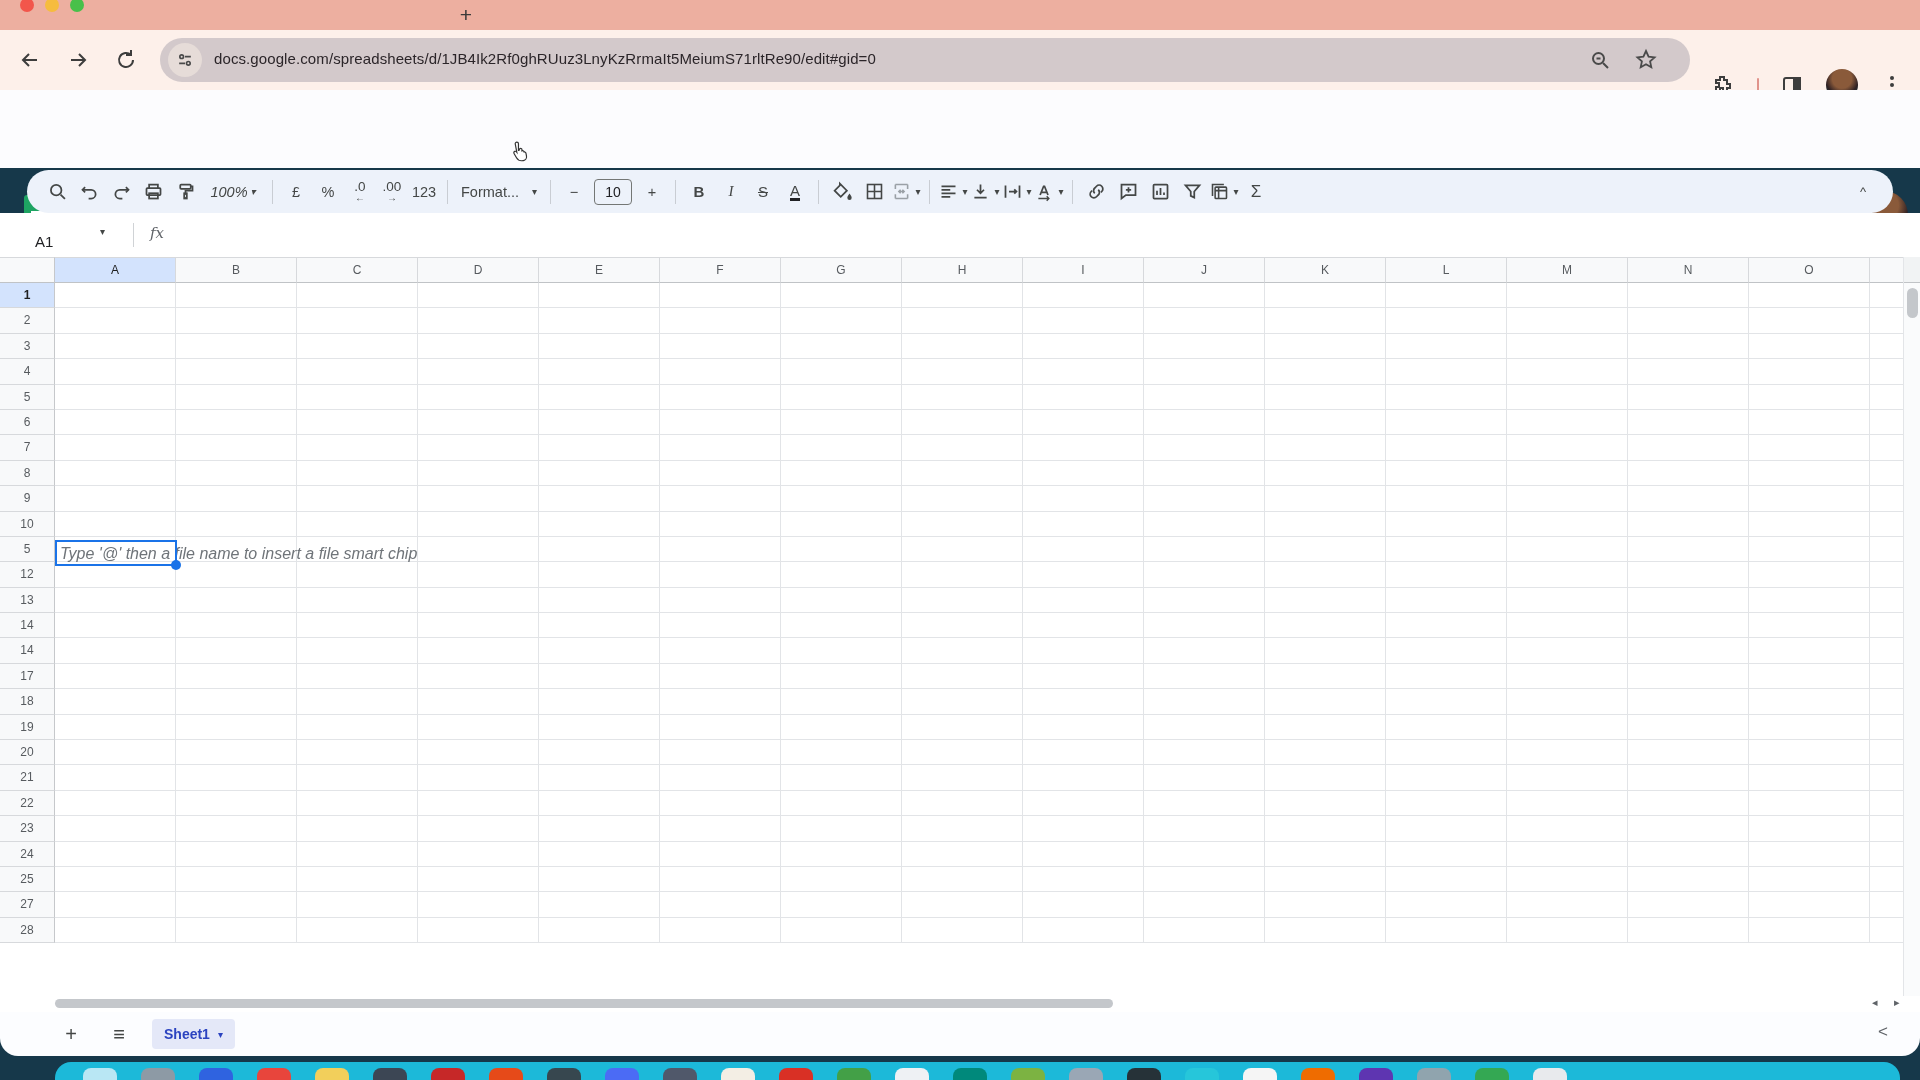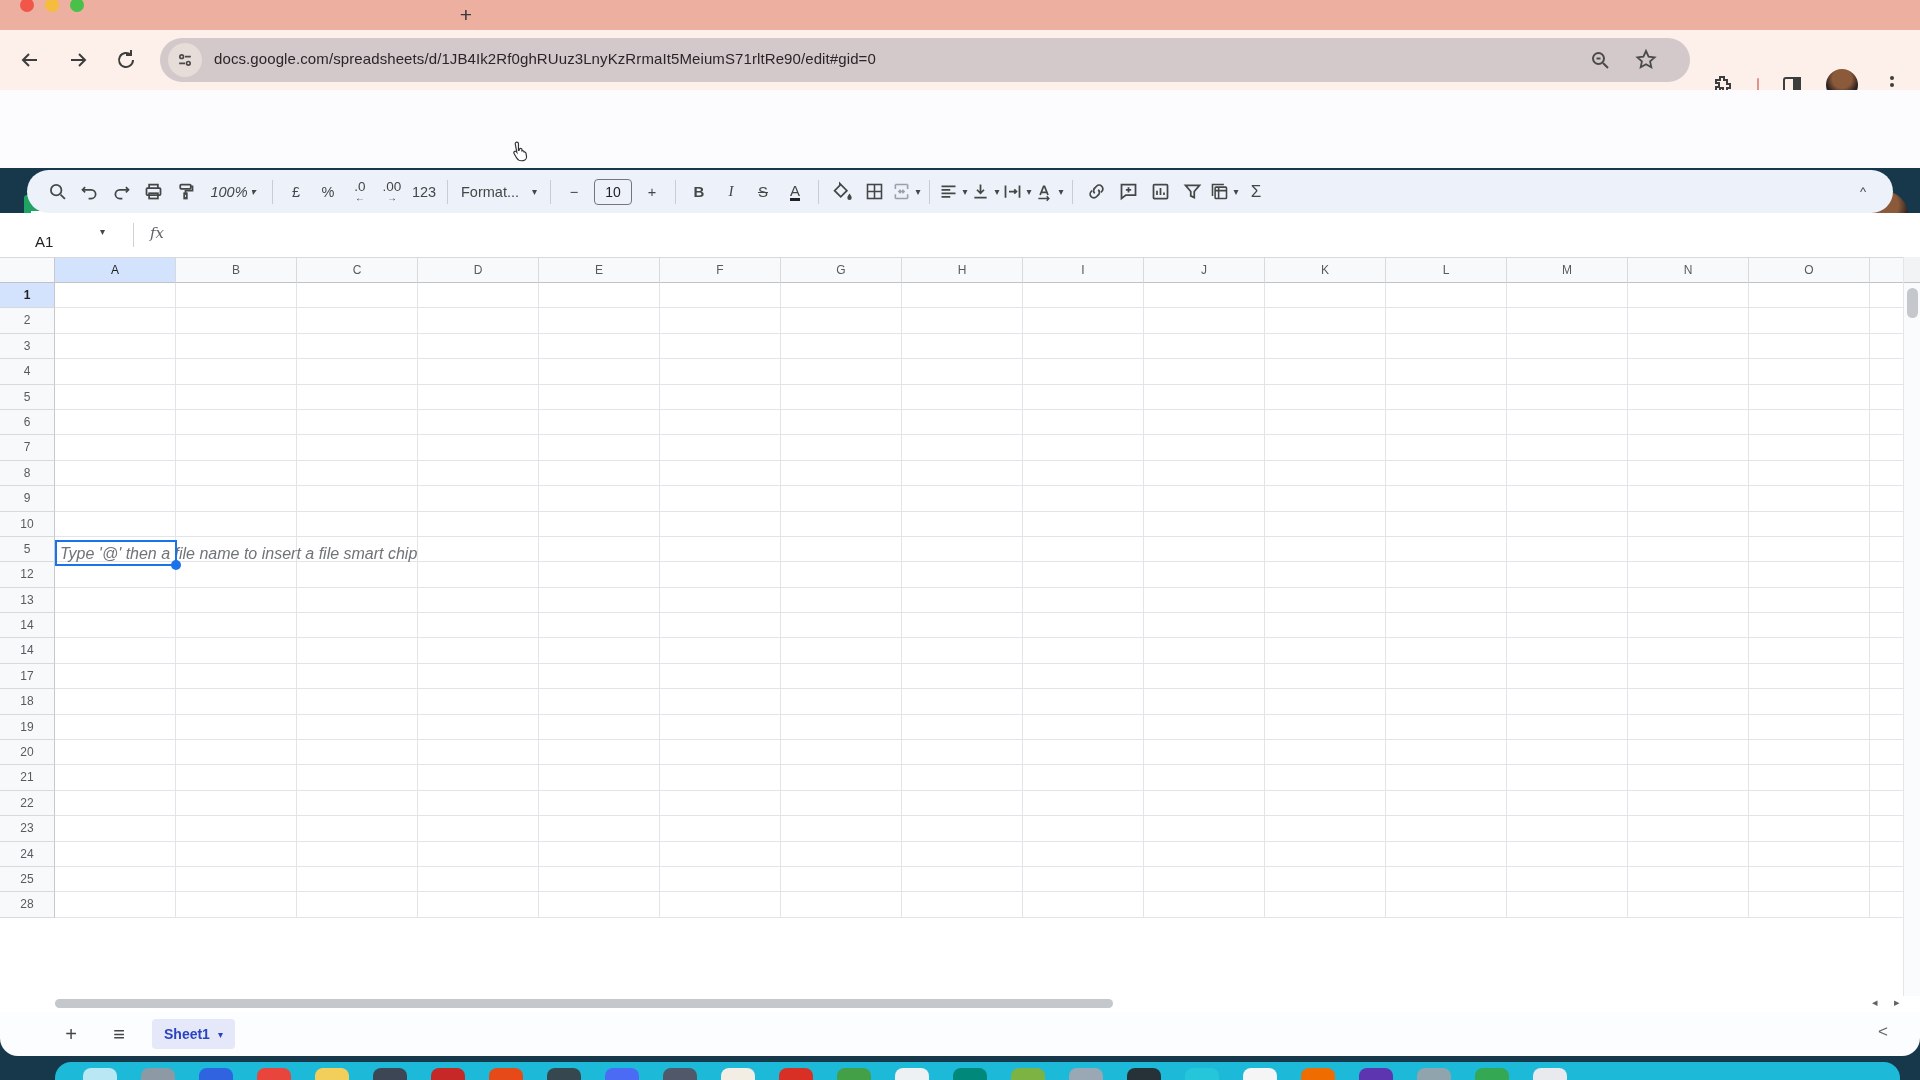--- a/index.html
+++ b/index.html
@@ -925,20 +925,39 @@
           <div class="cell"></div>
           <div class="cell"></div>
           <div class="cell"></div>
           <div class="cell"></div>
           <div class="cell"></div>
           <div class="cell"></div>
           <div class="cell"></div>
           <div class="cell sliver"></div>
         </div>
         <div class="grid-row">
+          <div class="row-h">27</div>
+          <div class="cell"></div>
+          <div class="cell"></div>
+          <div class="cell"></div>
+          <div class="cell"></div>
+          <div class="cell"></div>
+          <div class="cell"></div>
+          <div class="cell"></div>
+          <div class="cell"></div>
+          <div class="cell"></div>
+          <div class="cell"></div>
+          <div class="cell"></div>
+          <div class="cell"></div>
+          <div class="cell"></div>
+          <div class="cell"></div>
+          <div class="cell"></div>
+          <div class="cell sliver"></div>
+        </div>
+        <div class="grid-row">
           <div class="row-h">28</div>
           <div class="cell"></div>
           <div class="cell"></div>
           <div class="cell"></div>
           <div class="cell"></div>
           <div class="cell"></div>
           <div class="cell"></div>
           <div class="cell"></div>
           <div class="cell"></div>
           <div class="cell"></div>

